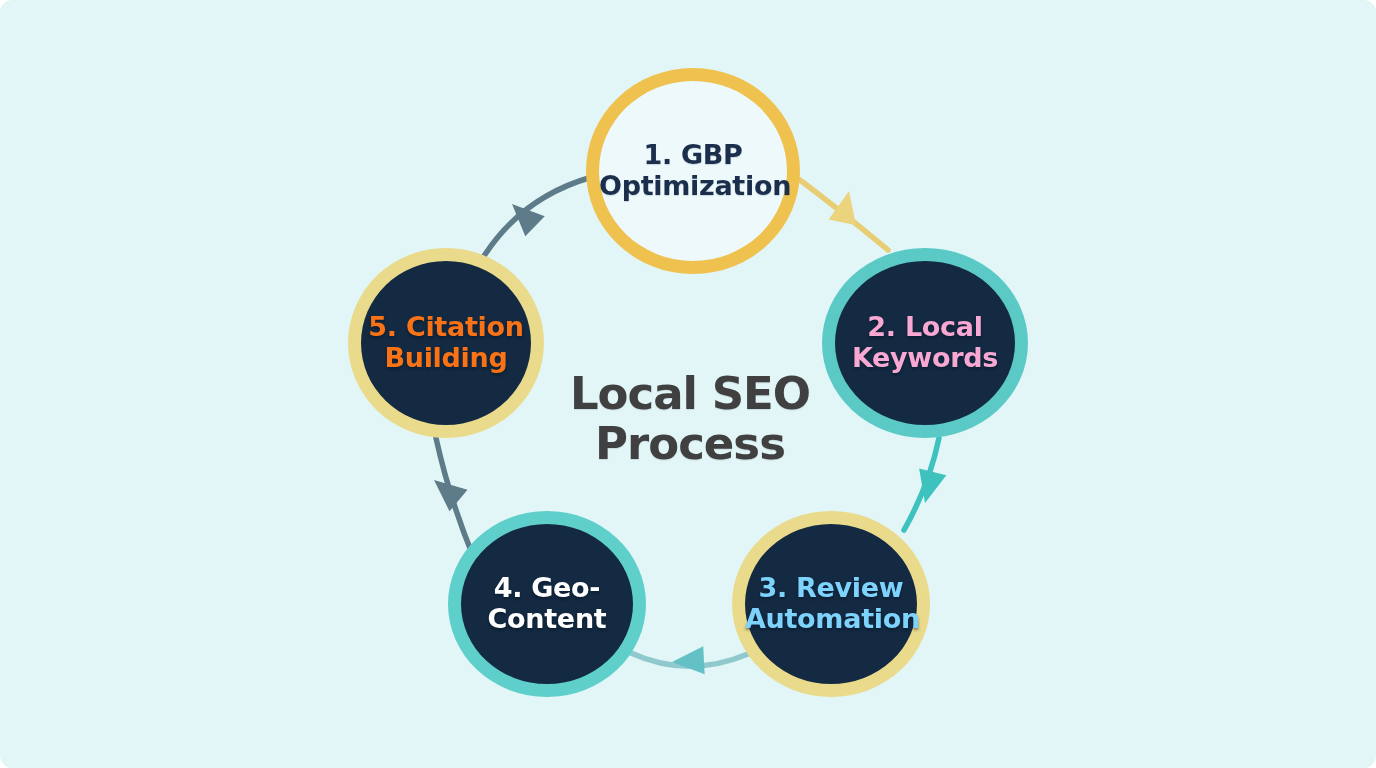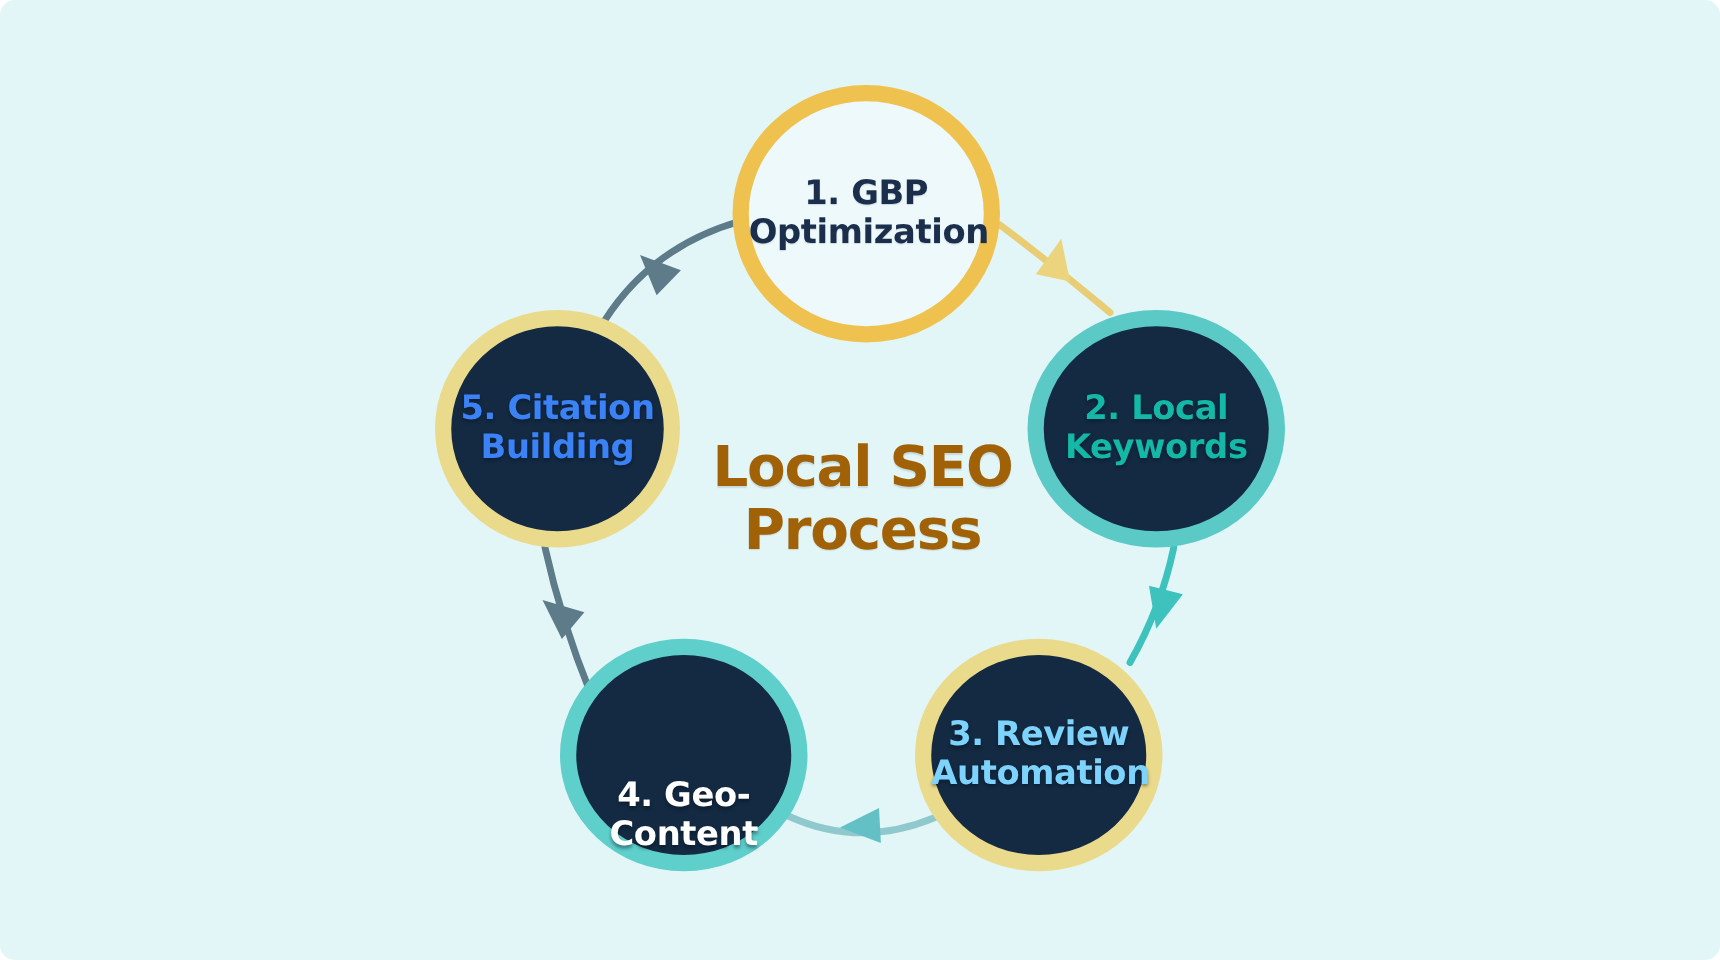--- a/index.html
+++ b/index.html
@@ -73,33 +73,33 @@
     <polygon points="0,0 -32,14 -32,-14" transform="translate(434,480) rotate(-140)" fill="#5E7B8A"></polygon>
 
     <path class="link" d="M 484 256 Q 522 197 592 177" stroke="#5E7B8A"></path>
     <polygon points="0,0 -32,14 -32,-14" transform="translate(512,204) rotate(-136)" fill="#5E7B8A"></polygon>
   </svg>
 
   <div class="node node-1 node-light" style="background: rgb(237, 249, 251); border-color: rgb(239, 194, 79); color: rgb(27, 46, 76);">
     <span class="node-label">1. GBP Optimization</span>
   </div>
 
-  <div class="node node-2 node-dark" style="background: rgb(19, 42, 66); border-color: rgb(91, 202, 198); color: #14b8a6;">
+  <div class="node node-2 node-dark" style="background: rgb(19, 42, 66); border-color: rgb(91, 202, 198); color: #f9a8d4;">
     <span class="node-label">2. Local Keywords</span>
   </div>
 
   <div class="node node-3 node-dark" style="background: rgb(19, 42, 66); border-color: rgb(234, 219, 140); color: #7dd3fc;">
     <span class="node-label">3. Review Automation</span>
   </div>
 
-  <div class="node node-4 node-dark" style="background: rgb(19, 42, 66); border-color: rgb(95, 207, 203); color: rgb(255, 255, 255); align-items: flex-end;">
+  <div class="node node-4 node-dark" style="background: rgb(19, 42, 66); border-color: rgb(95, 207, 203); color: rgb(255, 255, 255);">
     <span class="node-label">4. Geo-Content</span>
   </div>
 
-  <div class="node node-5 node-dark" style="background: rgb(19, 42, 66); border-color: rgb(234, 219, 140); color: #3b82f6;">
+  <div class="node node-5 node-dark" style="background: rgb(19, 42, 66); border-color: rgb(234, 219, 140); color: #f97316;">
     <span class="node-label">5. Citation Building</span>
   </div>
 
-  <div class="center-title" style="color: #a16207;">
+  <div class="center-title" style="color: #404040; margin-top: 20px;">
     <span>Local SEO Process</span>
   </div>
 
 </div>
 
 </body></html>

